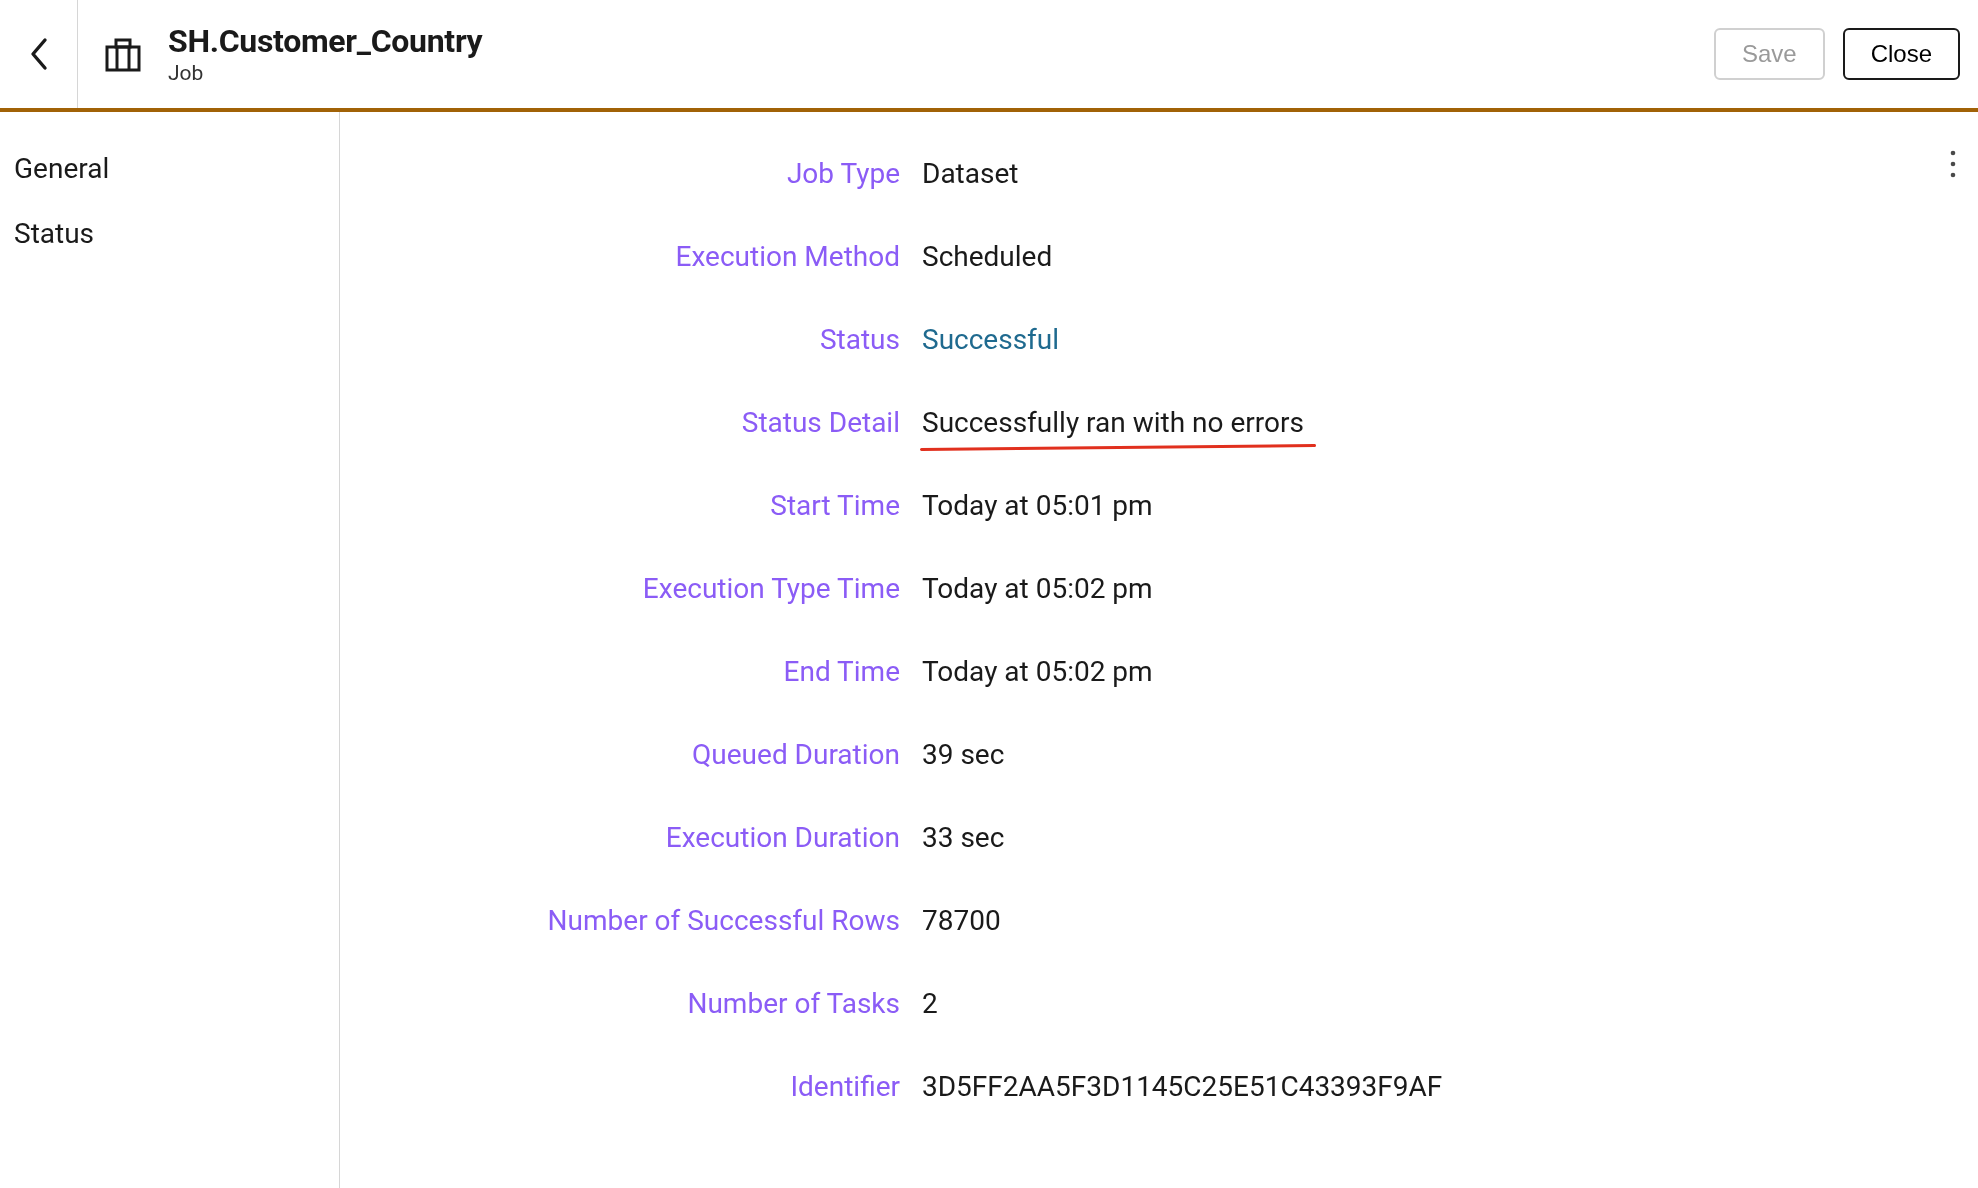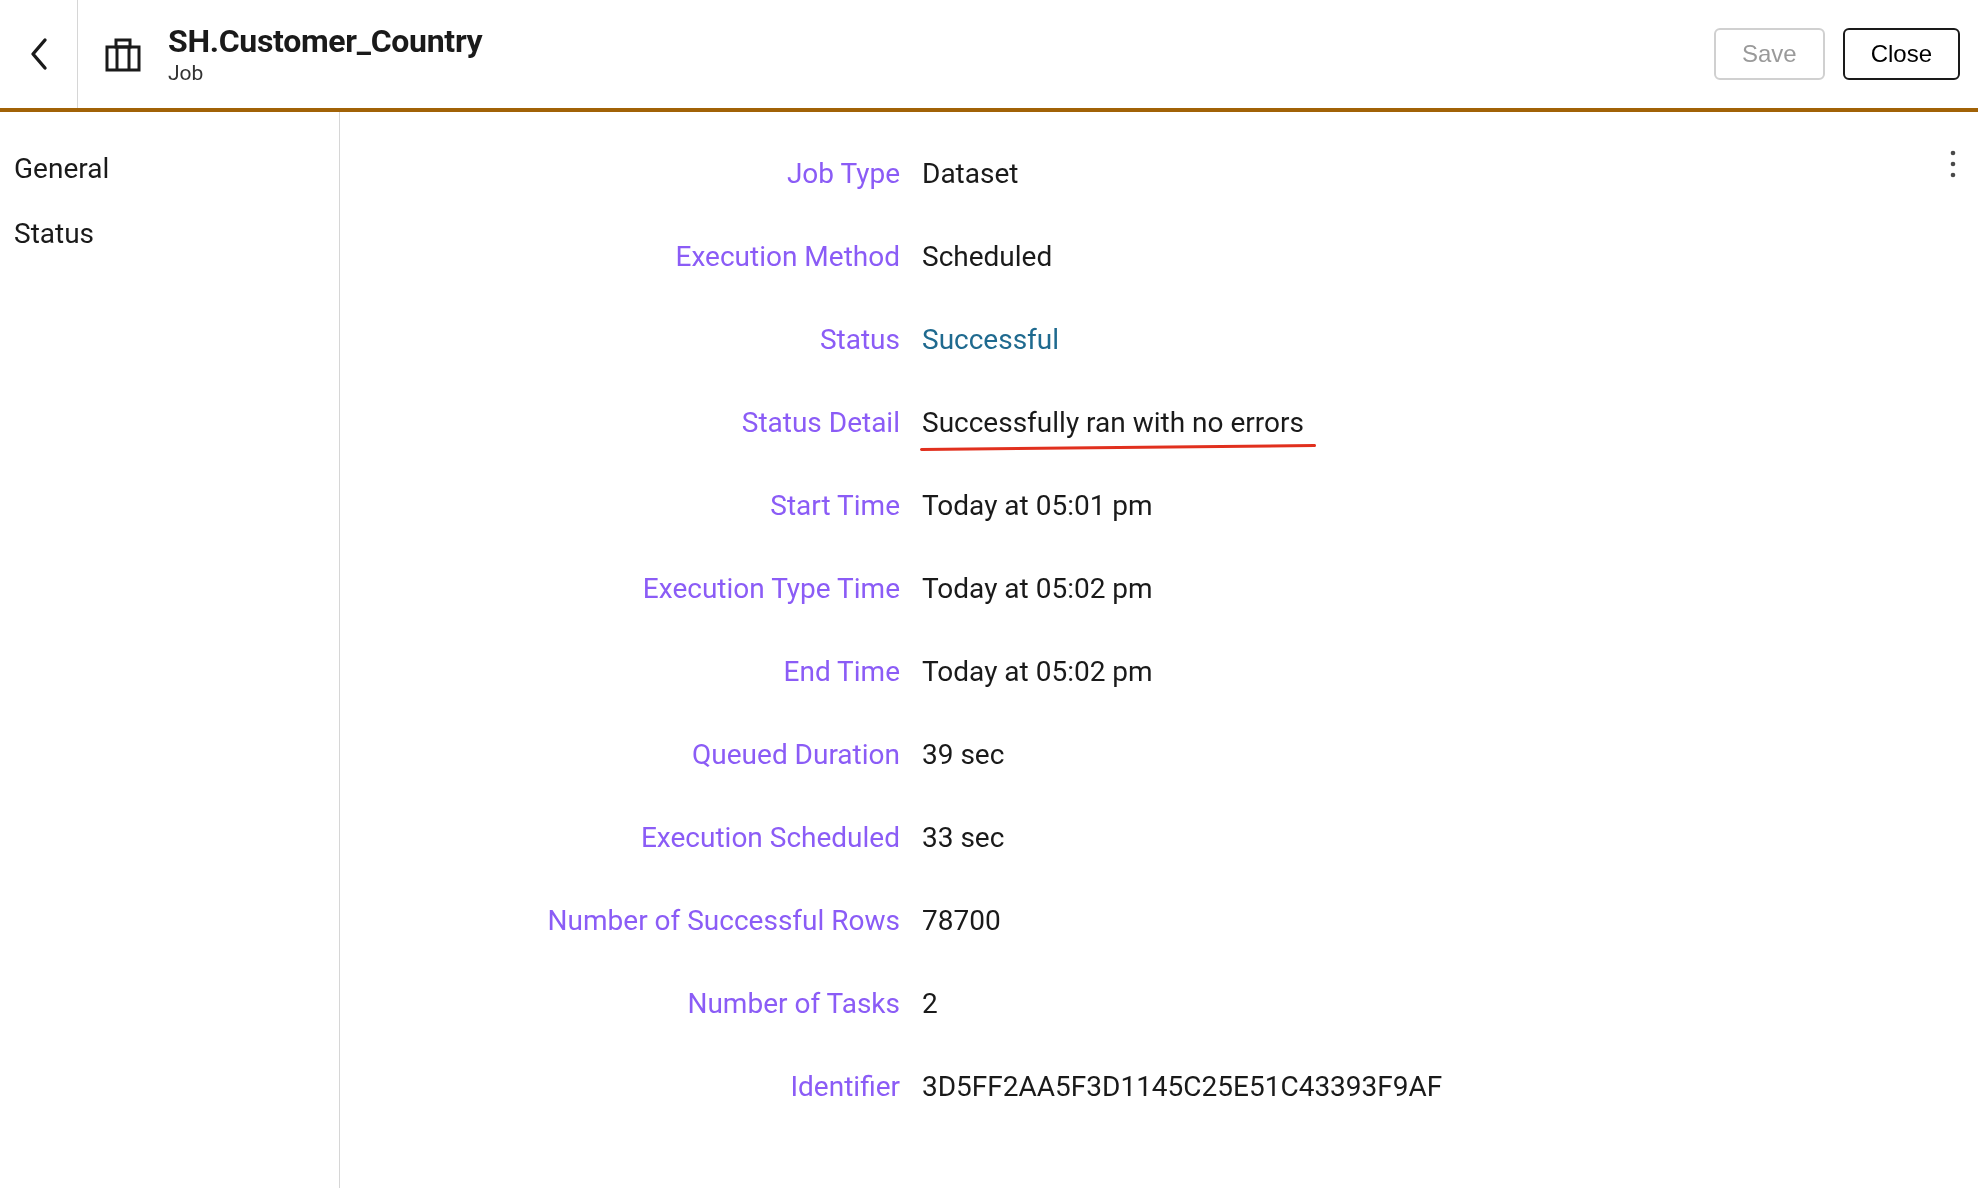--- a/index.html
+++ b/index.html
@@ -182,21 +182,21 @@
         <div class="kv-label">Status Detail</div>
         <div class="kv-value"><span class="underline-anno">Successfully ran with no errors</span></div>
         <div class="kv-label">Start Time</div>
         <div class="kv-value"><span>Today at 05:01 pm</span></div>
         <div class="kv-label">Execution Type Time</div>
         <div class="kv-value"><span>Today at 05:02 pm</span></div>
         <div class="kv-label">End Time</div>
         <div class="kv-value"><span>Today at 05:02 pm</span></div>
         <div class="kv-label">Queued Duration</div>
         <div class="kv-value"><span>39 sec</span></div>
-        <div class="kv-label">Execution Scheduled</div>
+        <div class="kv-label">Execution Duration</div>
         <div class="kv-value"><span>33 sec</span></div>
         <div class="kv-label">Number of Successful Rows</div>
         <div class="kv-value"><span>78700</span></div>
         <div class="kv-label">Number of Tasks</div>
         <div class="kv-value"><span>2</span></div>
         <div class="kv-label">Identifier</div>
         <div class="kv-value"><span>3D5FF2AA5F3D1145C25E51C43393F9AF</span></div>
       </div>
   </div>
 </div>

